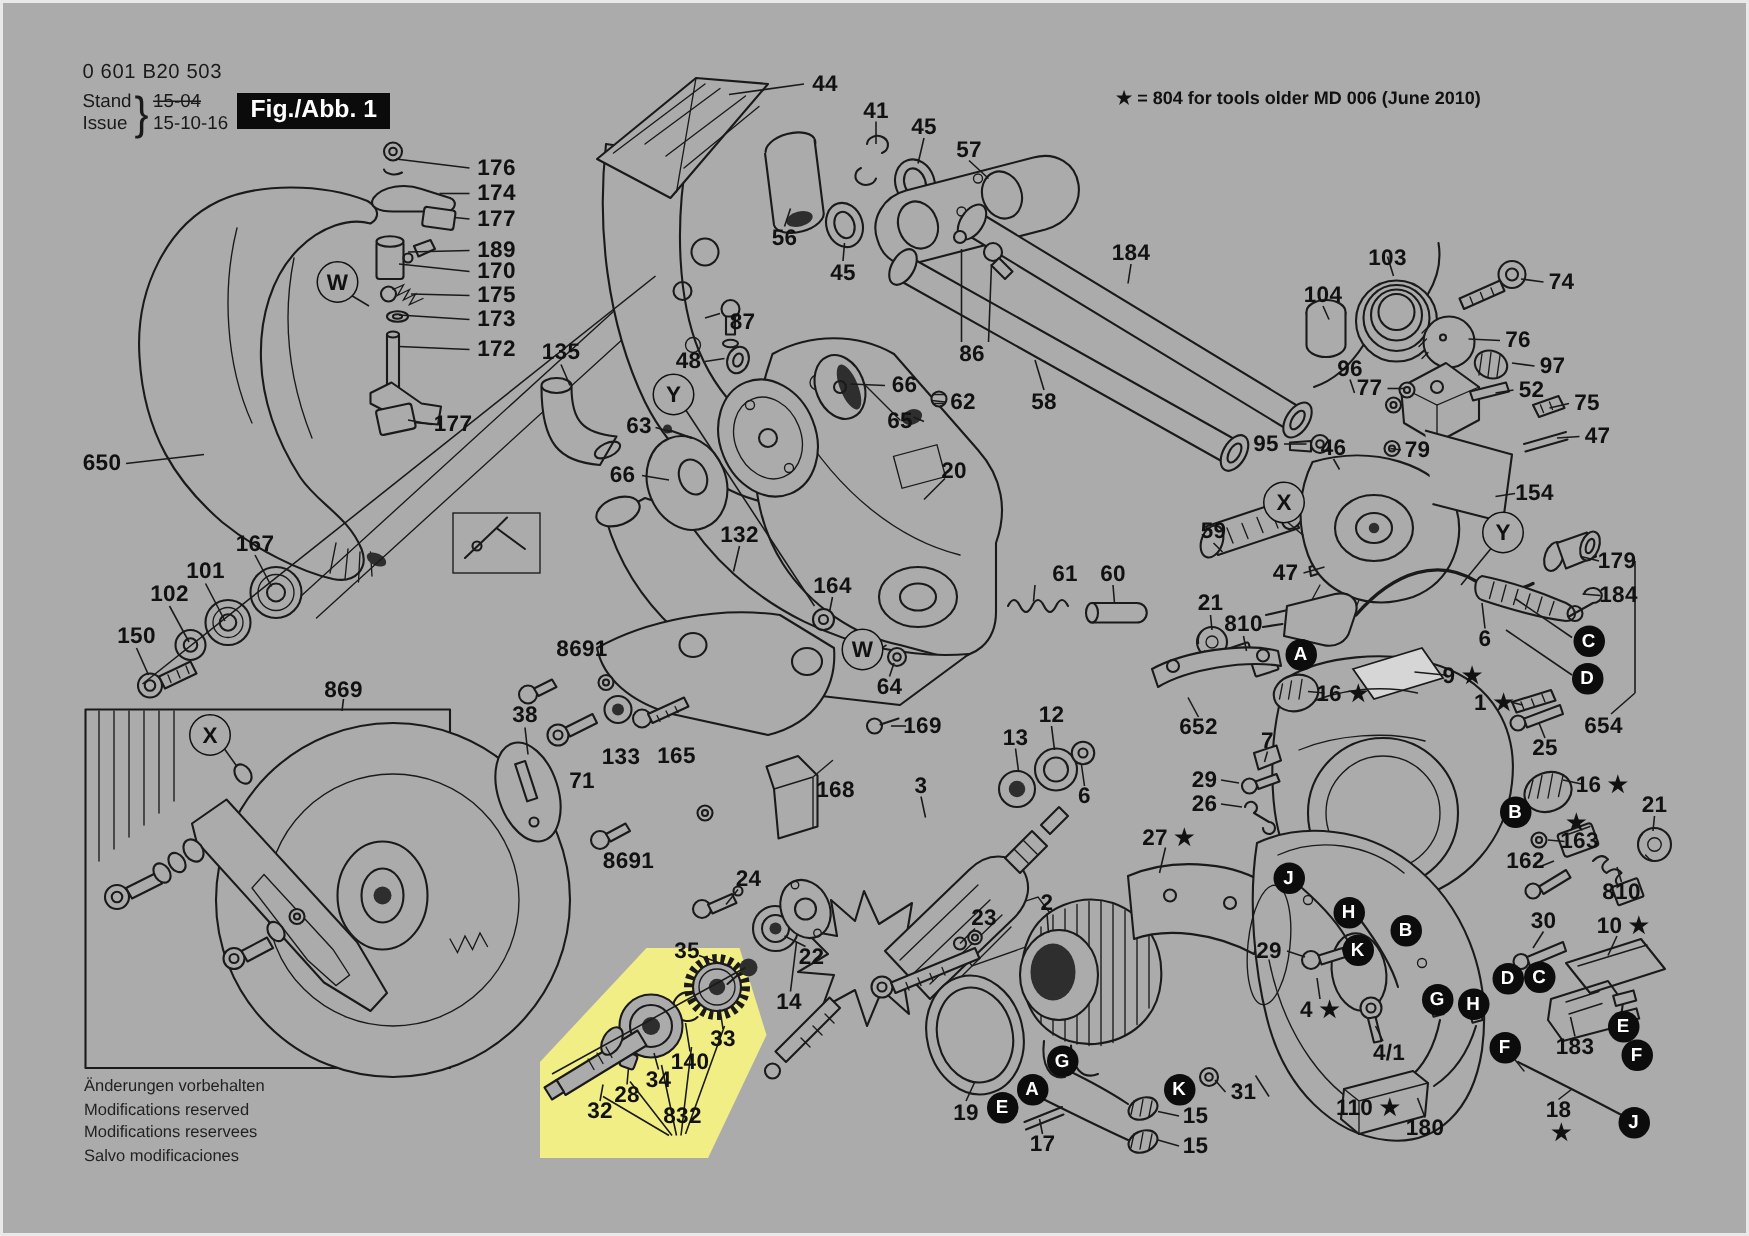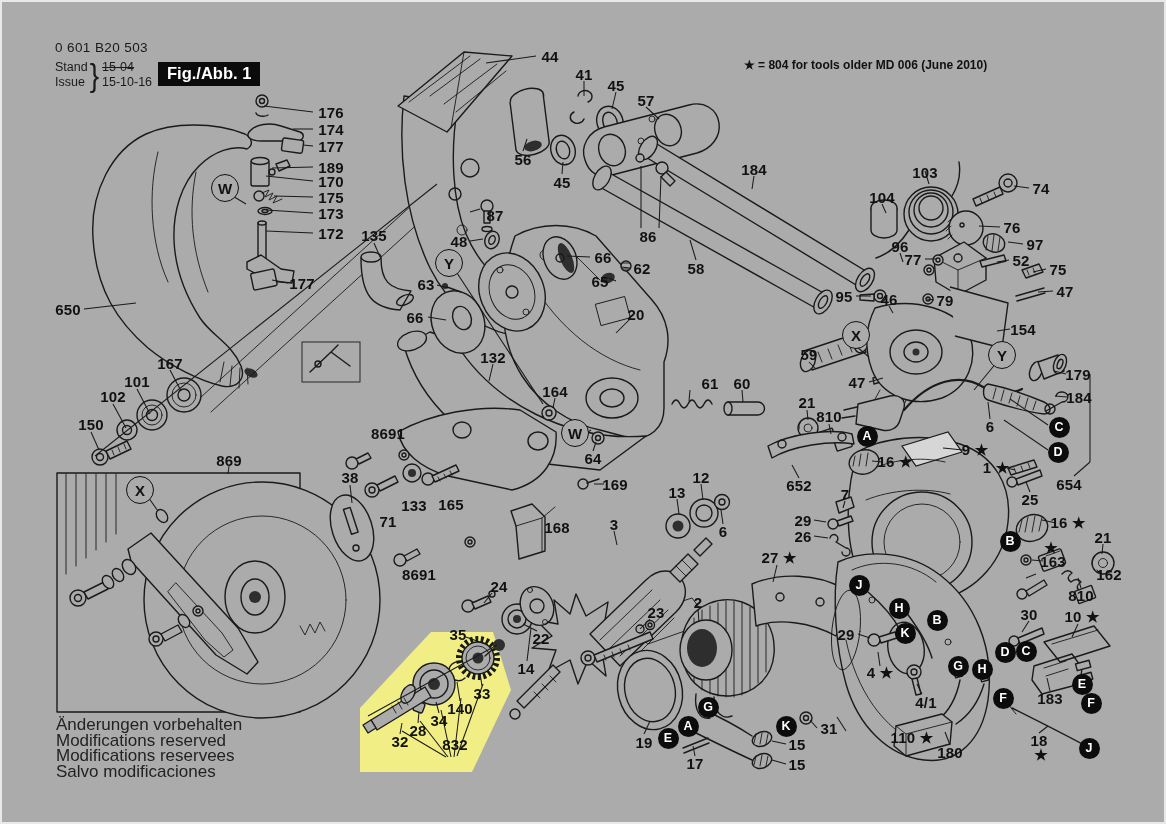--- a/index.html
+++ b/index.html
@@ -20,21 +20,21 @@
   .wmark{position:absolute;width:21px;height:21px;margin:-10.5px 0 0 -10.5px;border-radius:50%;
          background:#0c0c0c;color:#fff;font-weight:700;font-size:12.5px;
          display:flex;align-items:center;justify-content:center;}
   .partnum{left:55px;top:40px;font-size:13.5px;color:#1a1a1a;letter-spacing:.4px;}
   .standissue{left:55px;top:60px;display:flex;align-items:center;font-size:12.5px;line-height:15px;color:#1a1a1a;}
   .brace{font-size:28px;font-weight:400;margin:0 3px 0 2px;transform:scaleY(1.1);}
   .strike{text-decoration:line-through;}
   .figbox{left:158px;top:62px;background:#0b0b0b;color:#ffffff;font-size:16.5px;font-weight:700;padding:2px 9px 3px;}
   .starnote{left:744px;top:58px;font-size:12px;font-weight:700;line-height:15.5px;color:#111;}
   .starnote .l2{margin-left:63px;}
-  .revnote{left:56px;top:717px;font-size:17px;line-height:15.5px;color:#222;}
+  .revnote{left:56px;top:717px;font-size:11px;line-height:15.5px;color:#222;}
   .execnote{left:502px;top:710px;font-size:13px;line-height:14.5px;color:#222;}
   .execnote .ind{margin-left:28px;}
 </style>
 </head>
 <body>
 
 <div class="stage">
 
   <svg class="abs" width="1166" height="824" viewBox="0 0 1166 824" style="left:0;top:0">
 
@@ -630,21 +630,21 @@
       <div class="plabel" style="left: 880px; top: 673px;">4 ★</div>
       <div class="plabel" style="left: 926px; top: 702px;">4/1</div>
       <div class="plabel" style="left: 1050px; top: 698px;">183</div>
       <div class="plabel" style="left: 1039px; top: 740px;">18</div>
       <div class="plabel" style="left: 1041px; top: 755px;">★</div>
       <div class="plabel" style="left: 950px; top: 752px;">180</div>
       <div class="plabel" style="left: 1068px; top: 523px;">16 ★</div>
       <div class="plabel" style="left: 1103px; top: 537px;">21</div>
       <div class="plabel" style="left: 1051px; top: 548px;">★</div>
       <div class="plabel" style="left: 1053px; top: 561px;">163</div>
-      <div class="plabel" style="left: 1109px; top: 574px;">162</div>
+      <div class="plabel" style="left: 1017px; top: 574px;">162</div>
       <div class="plabel" style="left: 1081px; top: 595px;">810</div>
       <div class="plabel" style="left: 1029px; top: 614px;">30</div>
       <div class="plabel" style="left: 1082px; top: 617px;">10 ★</div>
       <div class="vmark" style="left: 225px; top: 188px;">W</div>
       <div class="vmark" style="left: 575px; top: 433px;">W</div>
       <div class="vmark" style="left: 140px; top: 490px;">X</div>
       <div class="vmark" style="left: 856px; top: 335px;">X</div>
       <div class="vmark" style="left: 449px; top: 263px;">Y</div>
       <div class="vmark" style="left: 1002px; top: 355px;">Y</div>
       <div class="wmark" style="left: 867px; top: 436px;">A</div>

